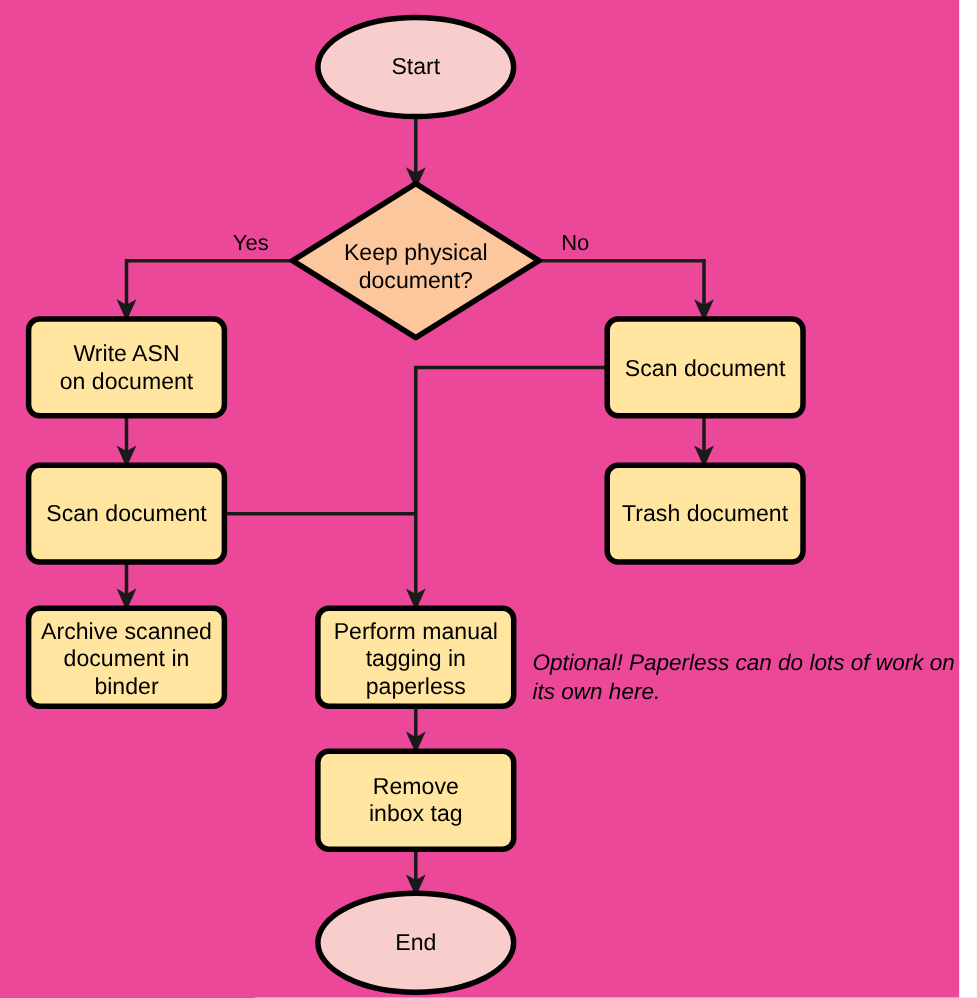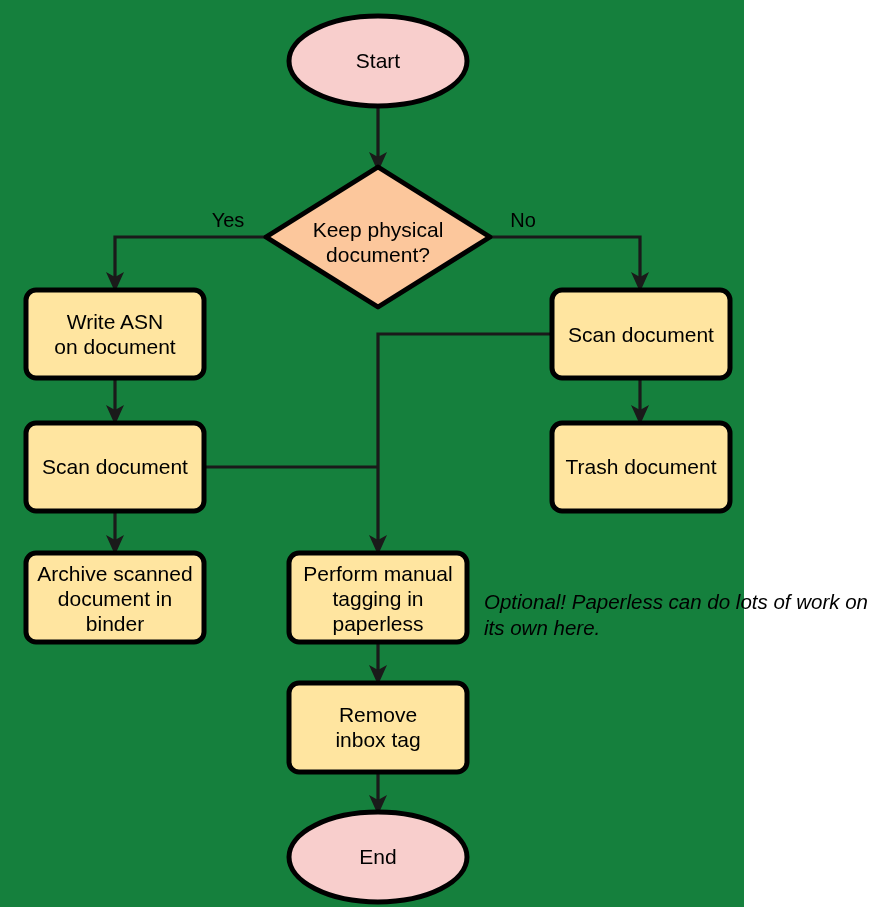--- a/index.html
+++ b/index.html
@@ -9,23 +9,23 @@
     background: #ffffff;
   }
   body {
     width: 888px;
     height: 907px;
     font-family: "Liberation Sans", sans-serif;
     overflow: hidden;
   }
   #diagram-root {
     position: relative;
-    width: 744px;
+    width: 872px;
     height: 907px;
-    background: #15803d;
+    background: #ec4899;
   }
   svg.flow-canvas {
     position: absolute;
     top: 0;
     left: 0;
     width: 888px;
     height: 907px;
     display: block;
   }
   .node-shape {

